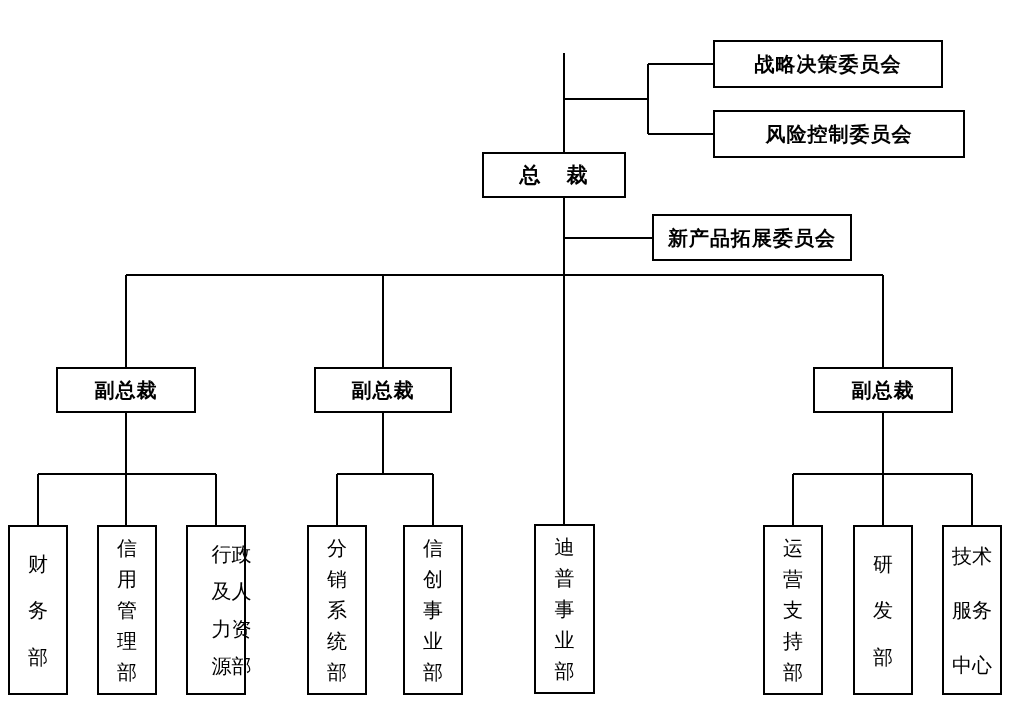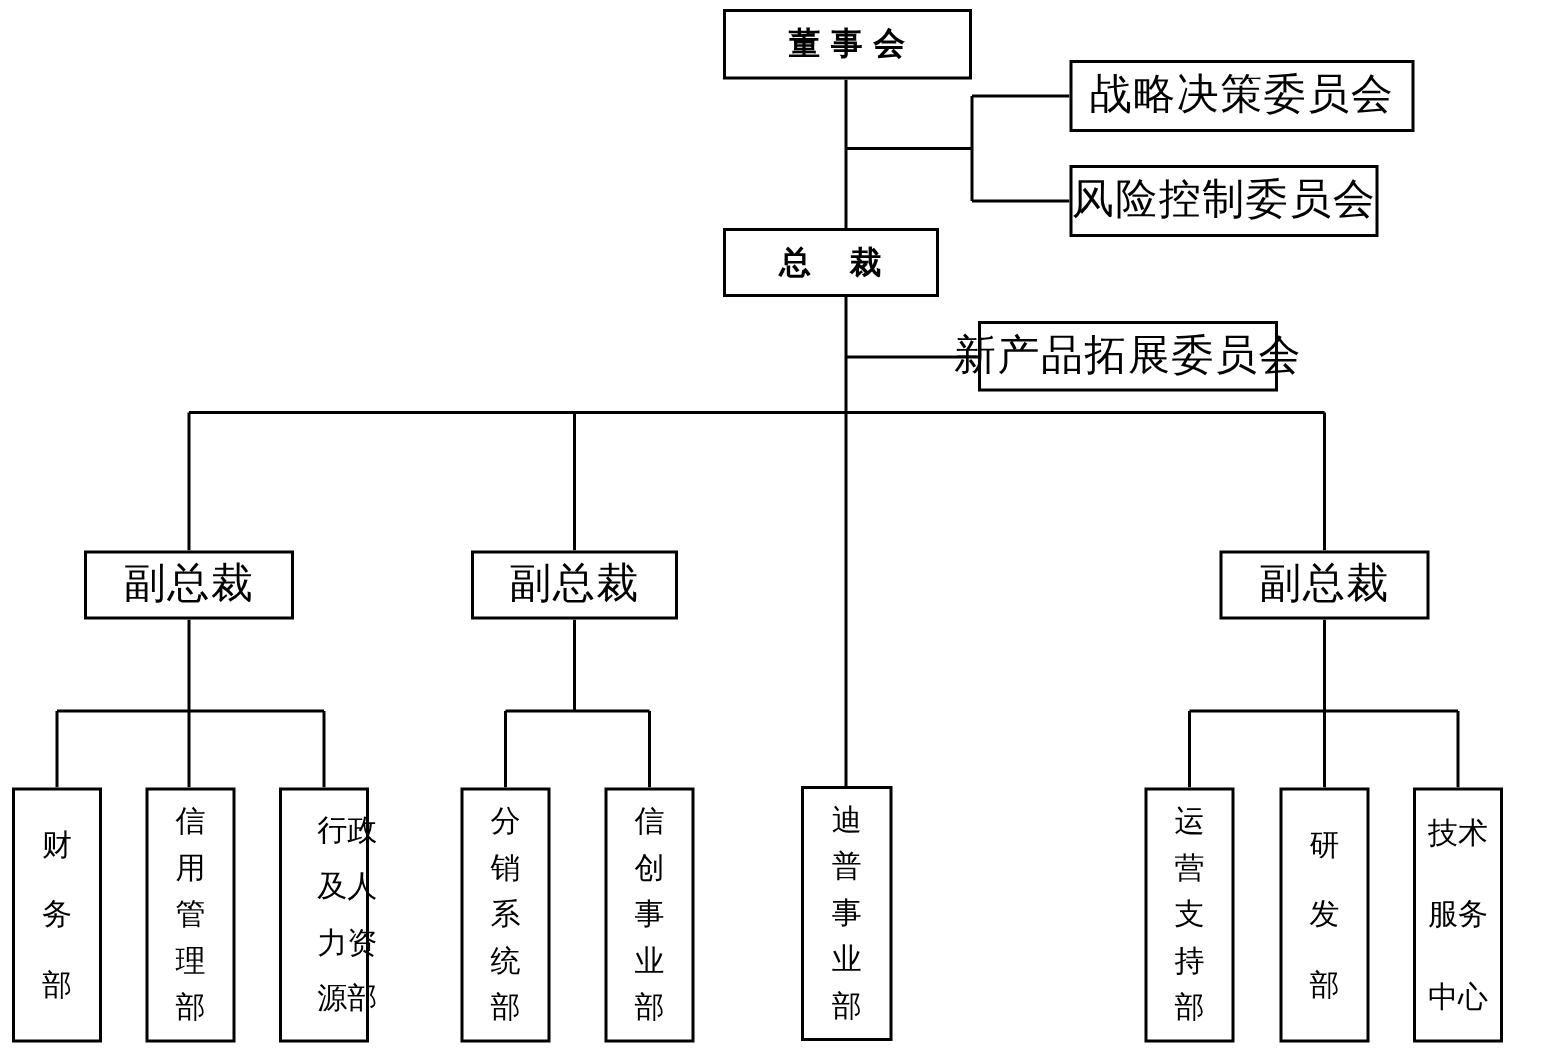--- a/index.html
+++ b/index.html
@@ -20,24 +20,25 @@
   }
   .box {
     position: absolute;
     background: #ffffff;
     border: 2px solid #000000;
     display: flex;
     align-items: center;
     justify-content: center;
   }
   .lbl {
-    font-size: 28px;
+    font-size: 20px;
     letter-spacing: 1px;
     white-space: pre;
     line-height: 1;
+    font-weight: bold;
   }
   .lbl.big {
     font-size: 21px;
     font-weight: bold;
   }
   .dept {
     flex-direction: column;
     justify-content: space-evenly;
     align-items: center;
   }
@@ -82,29 +83,26 @@
       <line x1="337" y1="474" x2="337" y2="525"></line>
       <line x1="433" y1="474" x2="433" y2="525"></line>
 
       <line x1="883" y1="413" x2="883" y2="525"></line>
       <line x1="793" y1="474" x2="972" y2="474"></line>
       <line x1="793" y1="474" x2="793" y2="525"></line>
       <line x1="972" y1="474" x2="972" y2="525"></line>
     </g>
   </svg>
 
-  <div class="box" style="left:482px; top:6px; width:166px; height:47px;">
-    <span class="lbl big">董 事 会</span>
-  </div>
 
   <div class="box" style="left:713px; top:40px; width:230px; height:48px;">
     <span class="lbl">战略决策委员会</span>
   </div>
 
-  <div class="box" style="left:713px; top:110px; width:206px; height:48px;">
+  <div class="box" style="left:713px; top:110px; width:252px; height:48px;">
     <span class="lbl">风险控制委员会</span>
   </div>
 
   <div class="box" style="left:482px; top:152px; width:144px; height:46px;">
     <span class="lbl big">总    裁</span>
   </div>
 
   <div class="box" style="left:652px; top:214px; width:200px; height:47px;">
     <span class="lbl">新产品拓展委员会</span>
   </div>

